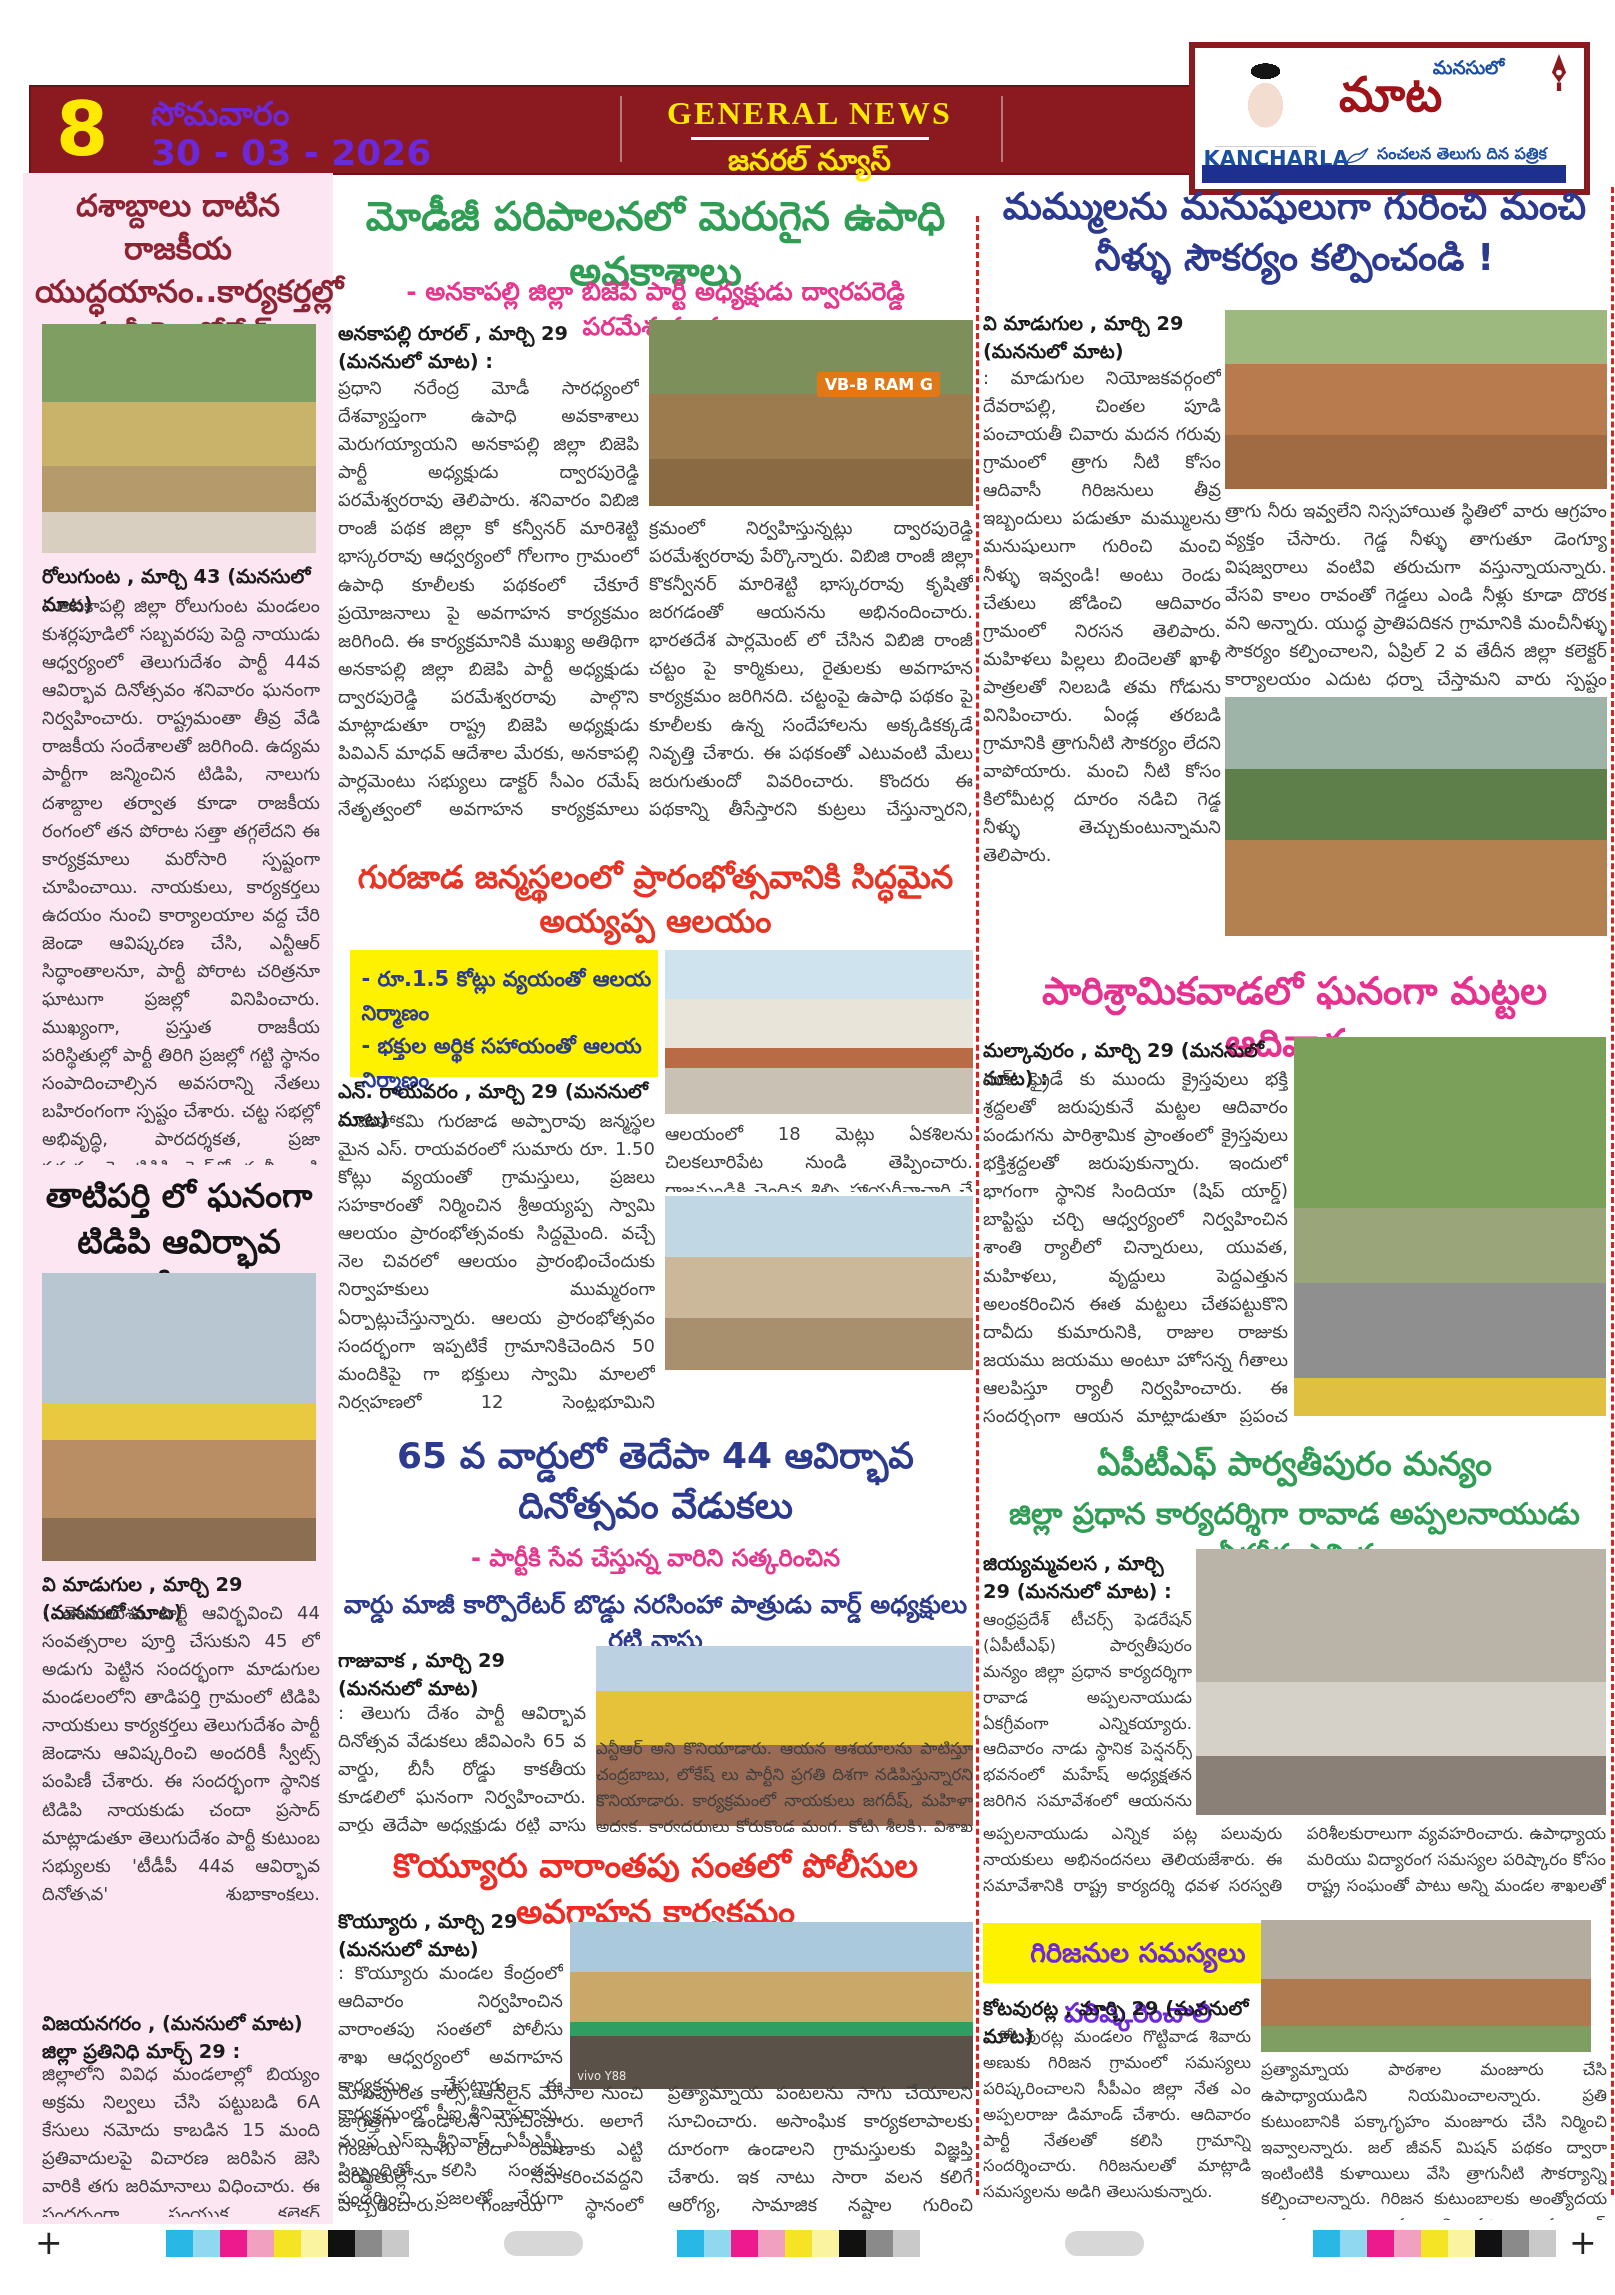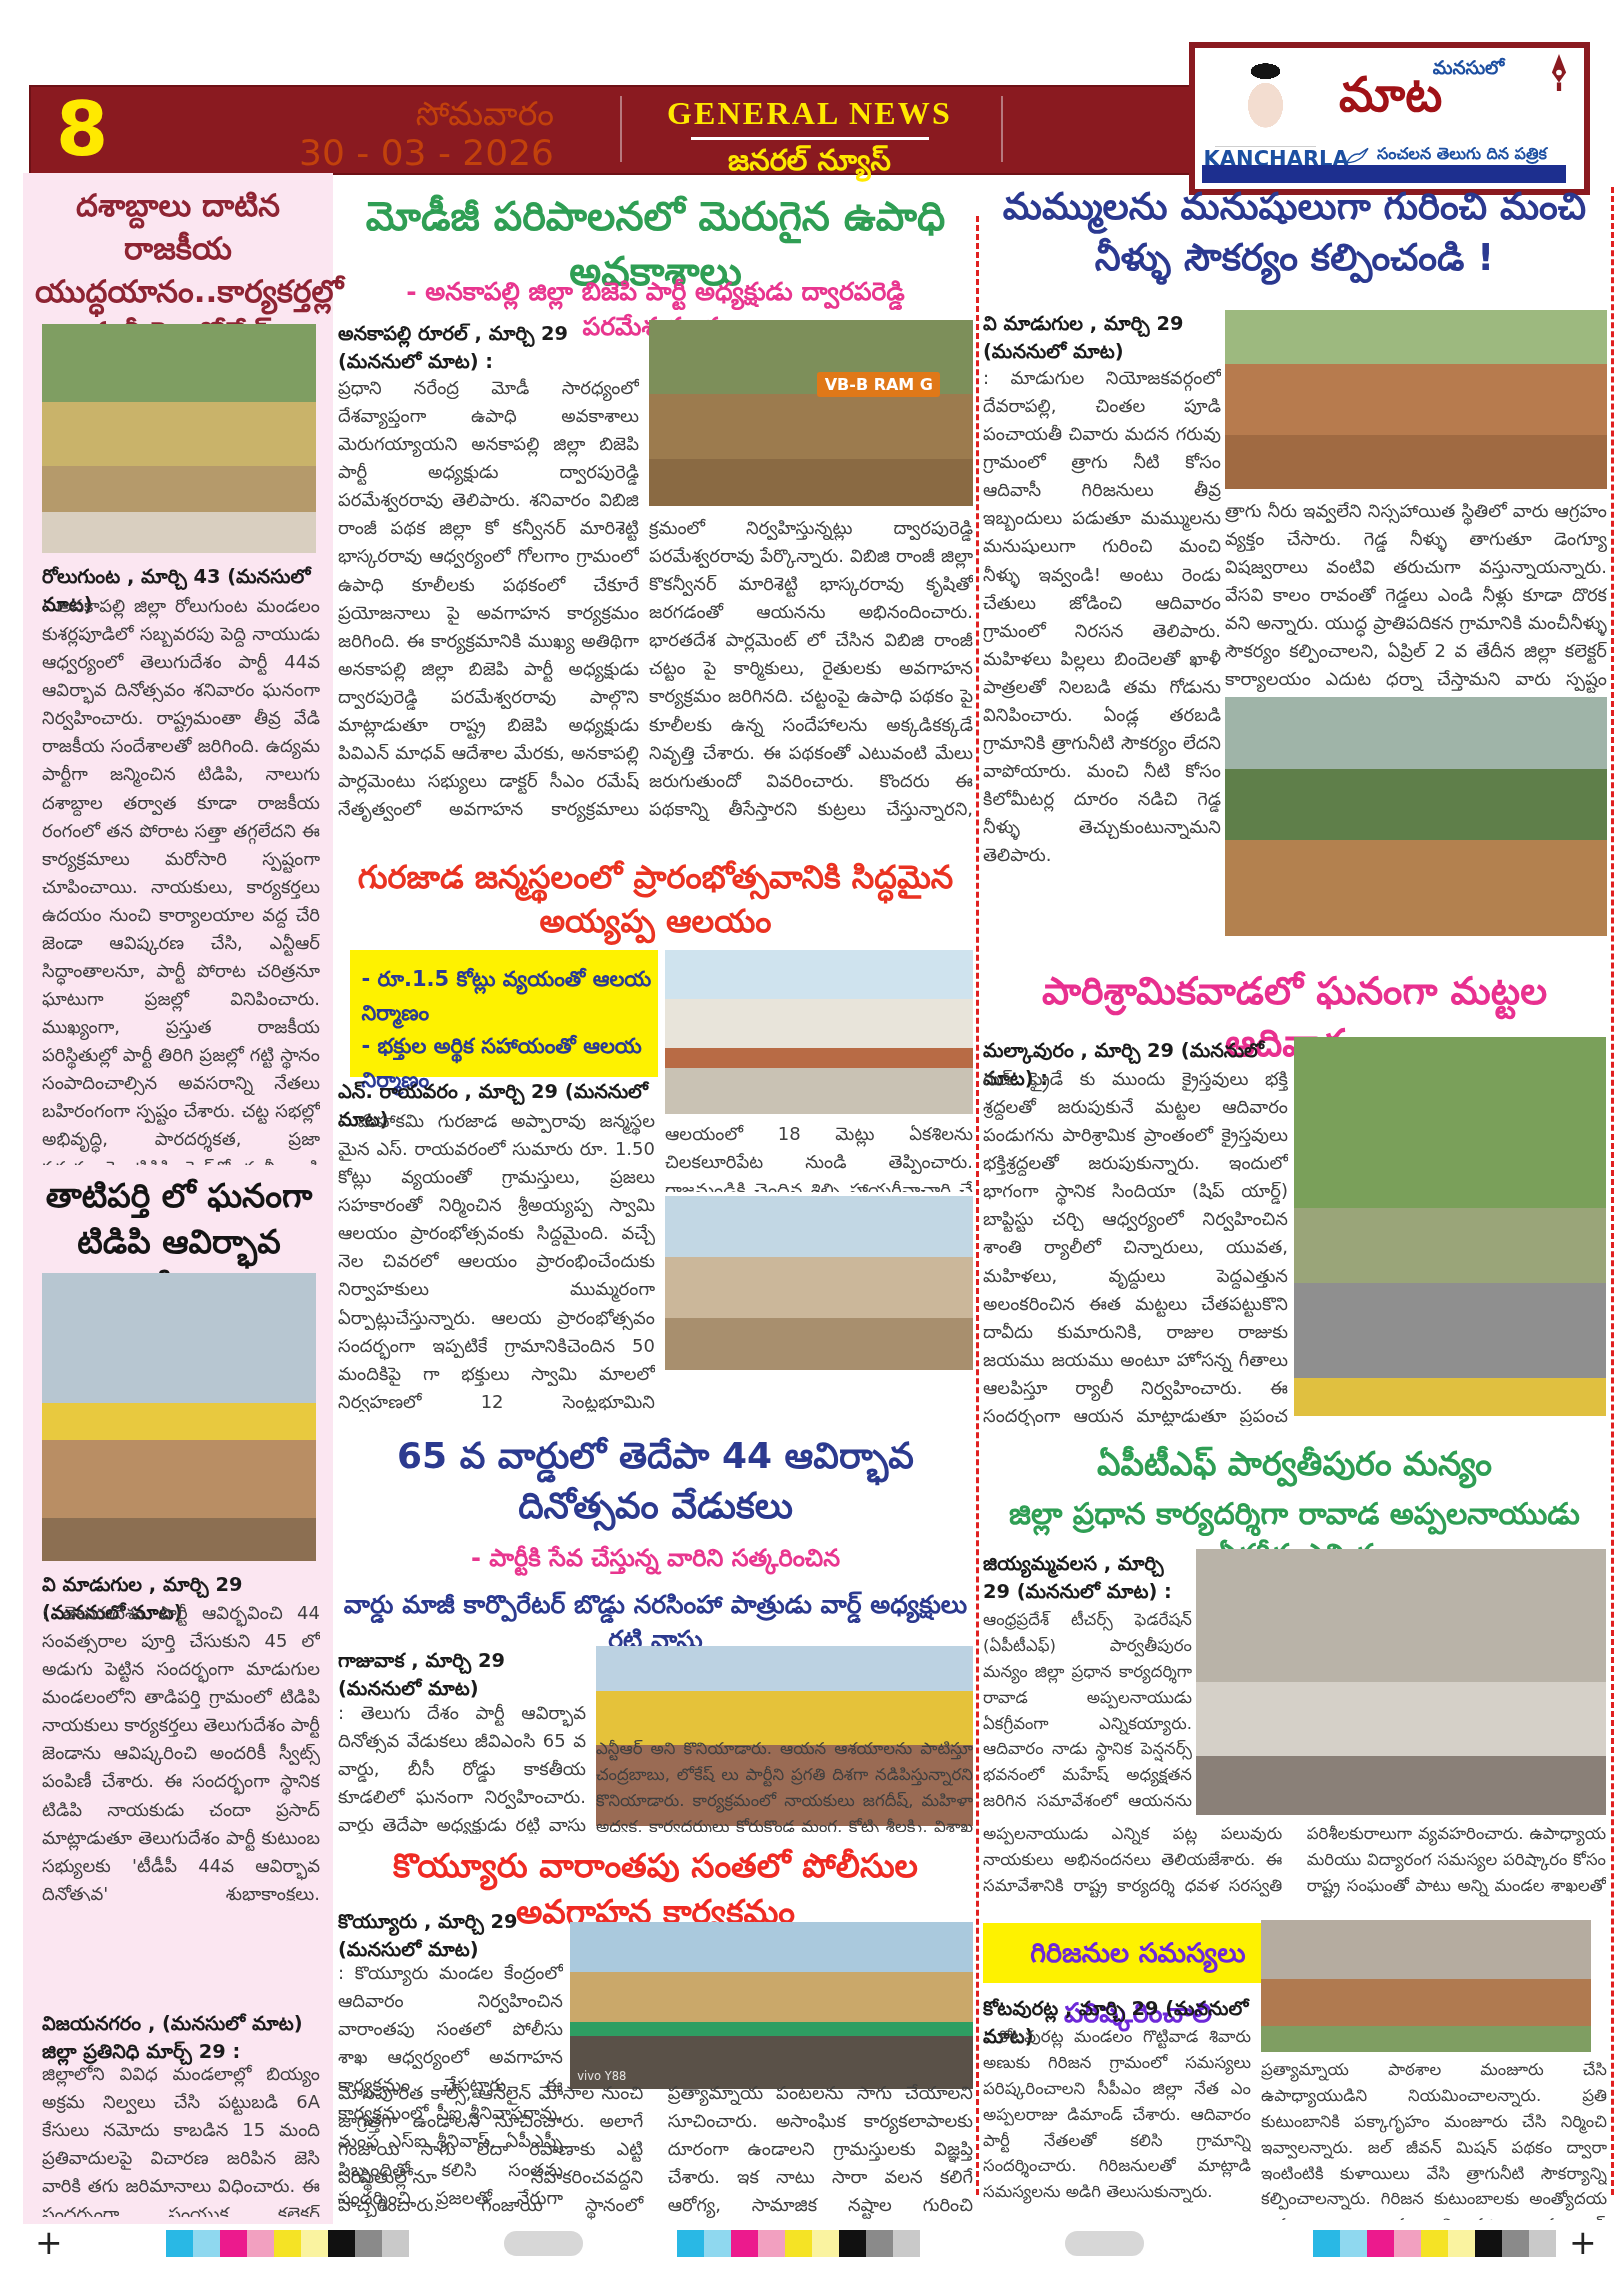--- a/index.html
+++ b/index.html
@@ -1,21 +1,21 @@
 <!DOCTYPE html>
 <html style="font-size:11.5px"><head>
 <meta charset="utf-8">
 <style>
   html,body{margin:0;padding:0;background:#e9e9e9;}
   #page{position:relative;width:1616px;height:2295px;background:#ffffff;font-family:"DejaVu Sans","Liberation Sans",sans-serif;overflow:hidden;}
   .abs{position:absolute;}
   
   .band{background:#8a1a20;border:2.9px solid #6d1116;}
   .pgnum{color:#ffe900;font-size:75px;font-weight:bold;line-height:1;}
-  .hwhite{color:#c2410c;font-weight:normal;text-align:right;}
+  .hwhite{color:#6d28d9;font-weight:bold;text-align:left;}
   .hyellow{color:#ffe900;font-weight:bold;text-align:center;}
   .serifcap{font-family:"Liberation Serif","DejaVu Serif",serif;letter-spacing:2.2px;}
   .vline{width:2.2px;background:#caa3a6;opacity:.7;}
   .logo{background:#ffffff;border:6.5px solid #8a1a20;}
   .logo .face{position:absolute;left:20px;top:13px;width:101px;height:85px;background:
       radial-gradient(ellipse 24.5px 13px at 50% 12%, #151515 0 60%, transparent 61%),
       radial-gradient(ellipse 29px 37px at 50% 52%, #f3ddd0 0 60%, transparent 61%),
       radial-gradient(ellipse 11.5px 4.3px at 50% 72%, #9c3b36 0 60%, transparent 61%);
       border-bottom:1.4px solid #cfcfcf;}
   .logo .kan{position:absolute;left:8.6px;top:99px;width:130px;color:#1d4fa1;font-weight:bold;font-size:21px;text-align:center;}

